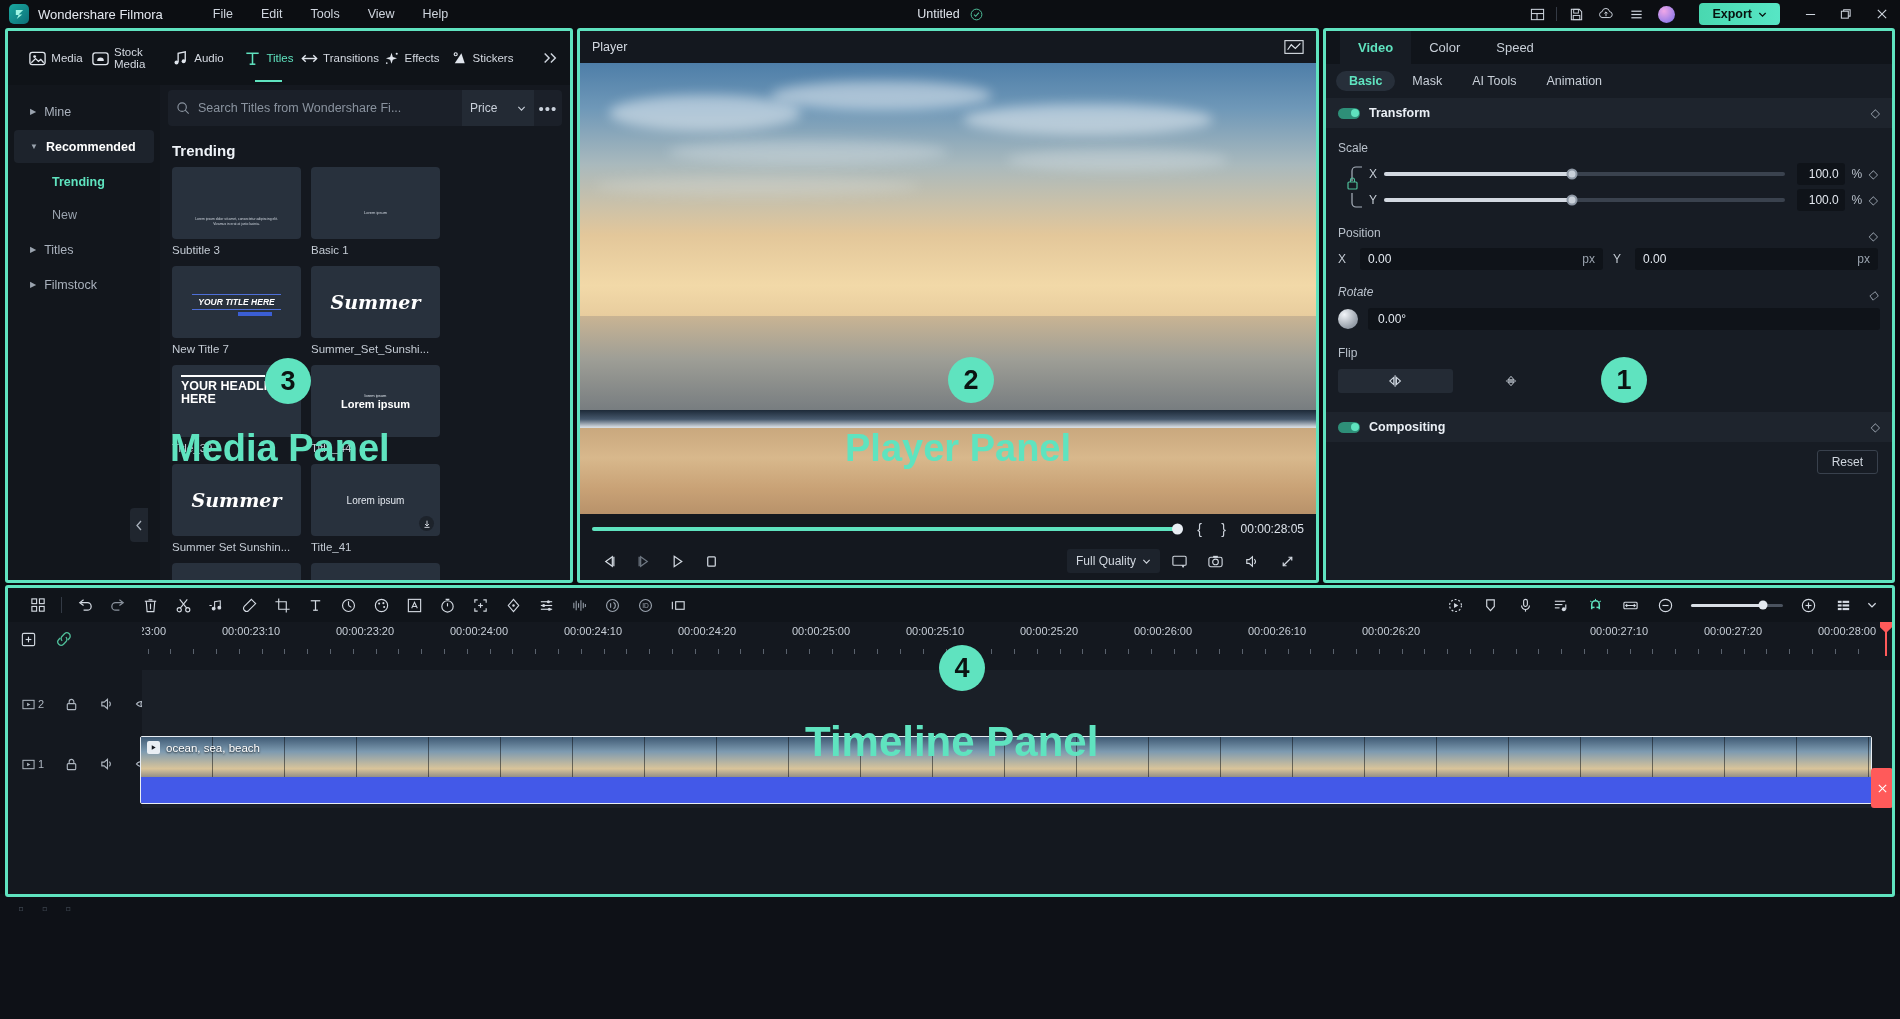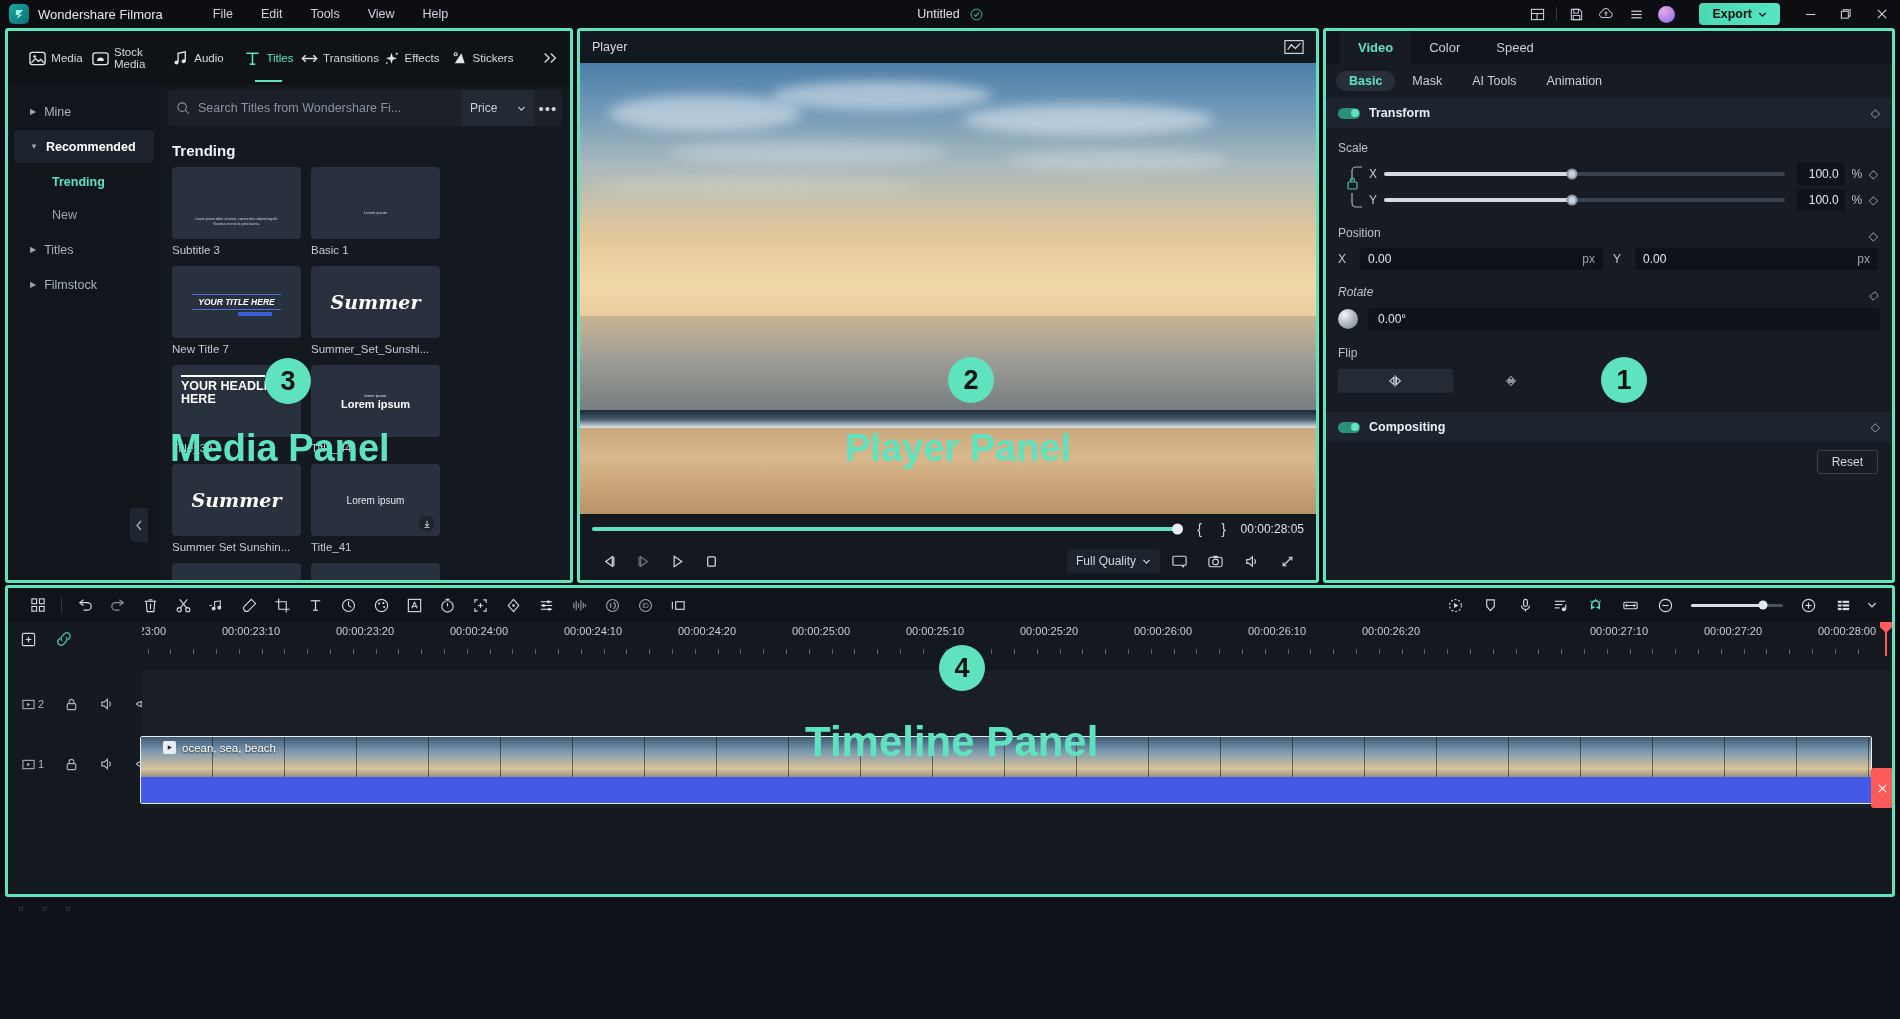--- a/index.html
+++ b/index.html
@@ -306,21 +306,21 @@
   .track-lane { position:absolute; left:134px; right:0; }
   .lane-bg { position:absolute; left:0; right:0; top:0; bottom:0; background:#1a1f27;}
   .clip { position:absolute; border: 1.5px solid #e8edf3; border-radius: 2px; overflow:hidden; background:#0d1116;}
   .filmstrip { display:flex; height: 100%; }
   .fr {
     flex: 0 0 72px; height: 100%;
     background: linear-gradient(#3f5a74 0%, #7d9ab0 22%, #d9c49a 48%, #8d8a84 62%, #2a3340 70%, #c8a87e 80%, #b8946b 100%);
     border-right: 1px solid rgba(8,10,14,.5);
   }
   .clip-label {
-    position:absolute; left: 22px; top: 4px; display:flex; align-items:center; gap:6px;
+    position:absolute; left: 6px; top: 4px; display:flex; align-items:center; gap:6px;
     font-size: 11.5px; color:#fff; text-shadow: 0 1px 2px rgba(0,0,0,.85);
   }
   .play-sq { width:13px; height:13px; background:#e9eef4; border-radius:2px; display:flex;align-items:center;justify-content:center;}
   .audio-strip { position:absolute; left:0; right:0; bottom:0; height: 26px; background:#4359e8; }
   .right-marker {
     position:absolute; right: -1px; top: 112px; width: 22px; height: 40px;
     background:#ff5a5a; border-radius: 3px; display:flex; align-items:center; justify-content:center;
     color:#fff; font-size: 12px; z-index: 20;
   }
   .below-strip { position:absolute; left:0; top:894px; width:1900px; height:125px; background:#0e1117; }

